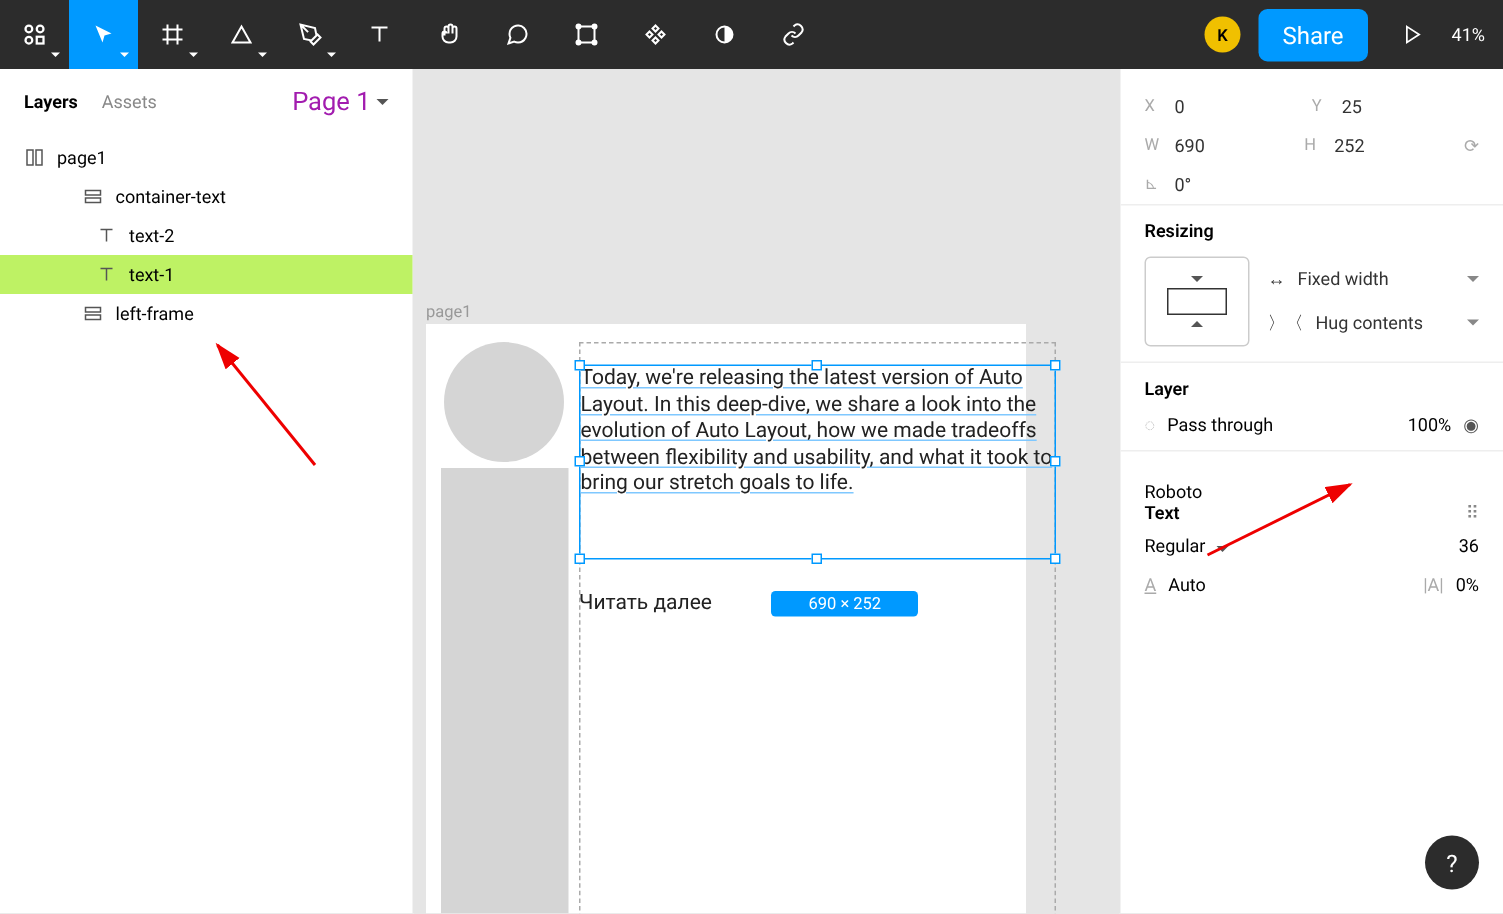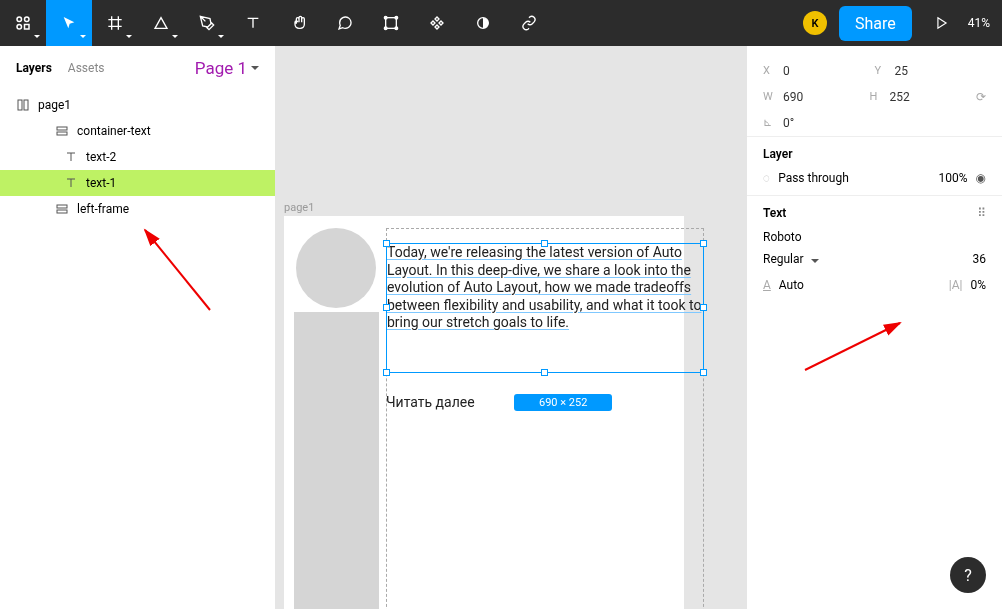--- a/index.html
+++ b/index.html
@@ -238,37 +238,57 @@
         </div>
       <span style="color:#aaa">⟳</span>
     </div>
     <div class="prop-row">
       <div class="prop-pair">
           <span class="prop-lbl">⊾</span>
           <span class="prop-val">0°</span>
         </div>
     </div>
 
+    <div class="sect">
+      <div class="sect-title">Resizing</div>
+      <div class="resize-ctrl">
+        <div class="resize-box">
+          <div class="chev down"></div>
+          <div class="inner"></div>
+          <div class="chev up"></div>
+        </div>
+        <div class="resize-opts">
+          <div class="resize-opt">
+              <span>↔</span>
+              <span>Fixed width</span>
+            </div>
+          <div class="resize-opt">
+              <span>〉〈</span>
+              <span>Hug contents</span>
+            </div>
+        </div>
+      </div>
+    </div>
 
     <div class="sect">
       <div class="sect-title">Layer</div>
       <div style="display:flex;align-items:center;gap:8px">
         <span style="color:#aaa">◌</span>
         <span style="flex:1">Pass through</span>
         <span>100%</span>
         <span style="color:#555">◉</span>
       </div>
     </div>
 
     <div class="sect">
+      <div style="margin-top:10px">Roboto</div>
       <div style="display:flex;align-items:center">
           <div class="sect-title" style="margin-bottom:0">Text</div>
           <span style="margin-left:auto;color:#888">⠿</span>
         </div>
-      <div style="margin-top:10px">Roboto</div>
       <div style="display:flex;margin-top:8px;align-items:center">
         <span style="flex:1"><span>Regular</span> <span class="chev down" style="display:inline-block;margin-left:4px"></span></span>
         <span>36</span>
       </div>
       <div style="display:flex;margin-top:12px;align-items:center;gap:8px">
         <span style="color:#aaa;text-decoration:underline">A</span>
         <span style="flex:1">Auto</span>
         <span style="color:#aaa">|A|</span>
         <span>0%</span>
       </div>

